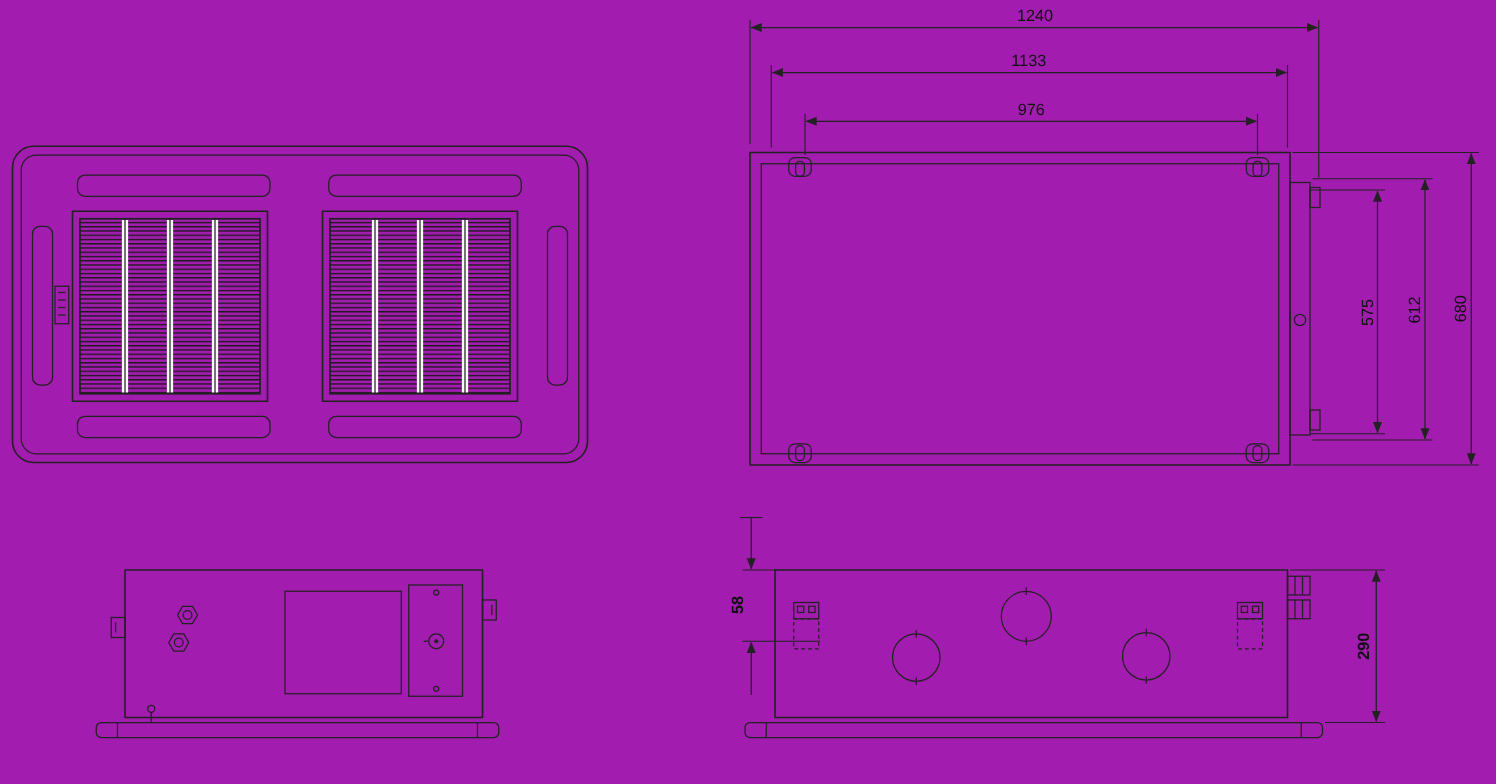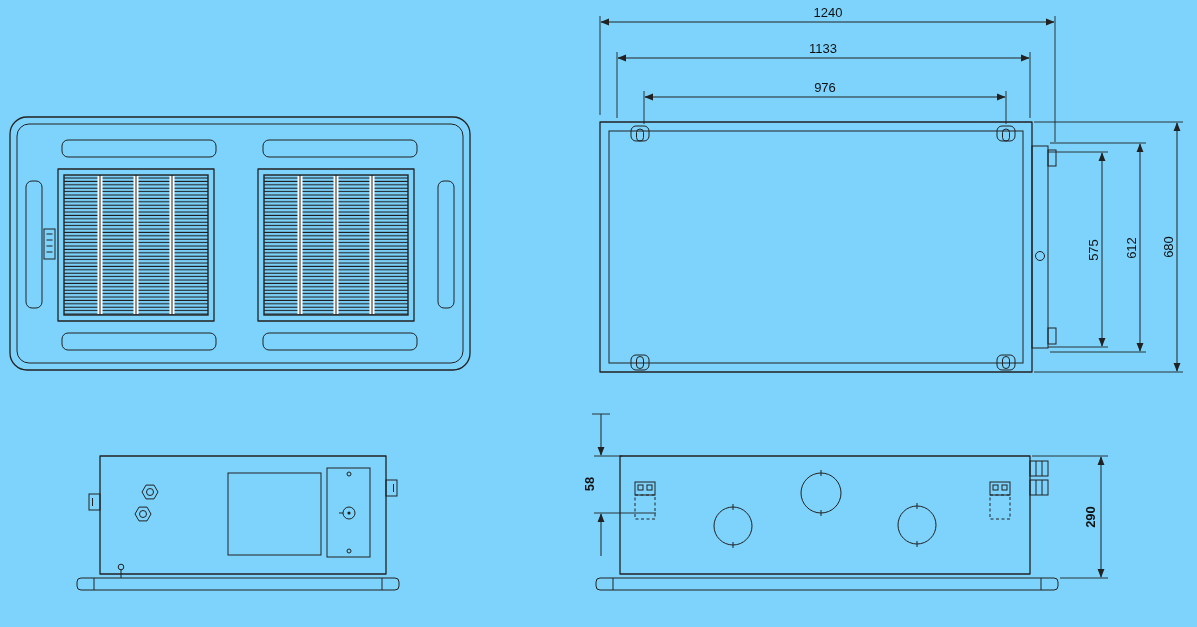--- a/index.html
+++ b/index.html
@@ -1,16 +1,16 @@
 <!DOCTYPE html>
 <html><head>
 <meta charset="utf-8">
 <style>
   html,body{margin:0;padding:0;background:#ffffff;}
-  .stage{position:relative;width:1197px;height:627px;background:#7dd3fc;overflow:hidden;
+  .stage{position:relative;width:1197px;height:627px;background:#a21caf;overflow:hidden;
          font-family:"Liberation Sans",sans-serif;}
   svg{display:block;}
   .ln{fill:none;stroke:#222;stroke-width:1.3;stroke-linejoin:round;}
   .ln-thin{fill:none;stroke:#222;stroke-width:1;}
   .dim{fill:none;stroke:#222;stroke-width:1;}
   .ext{fill:none;stroke:#222;stroke-width:0.9;}
   .dashed{stroke-dasharray:3 2.5;}
   .whiteu{fill:none;stroke:#ffffff;stroke-width:5;}
   text.dimlbl{font-family:"Liberation Sans",sans-serif;font-size:13px;fill:#111;}
   text.bold{font-weight:700;}

